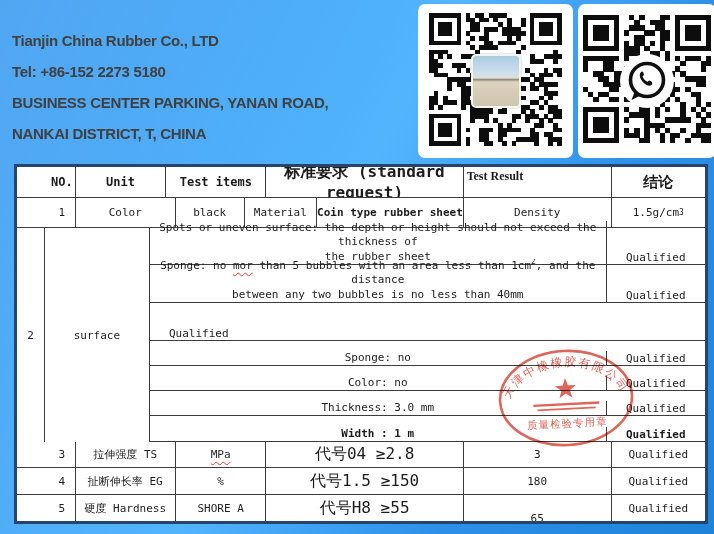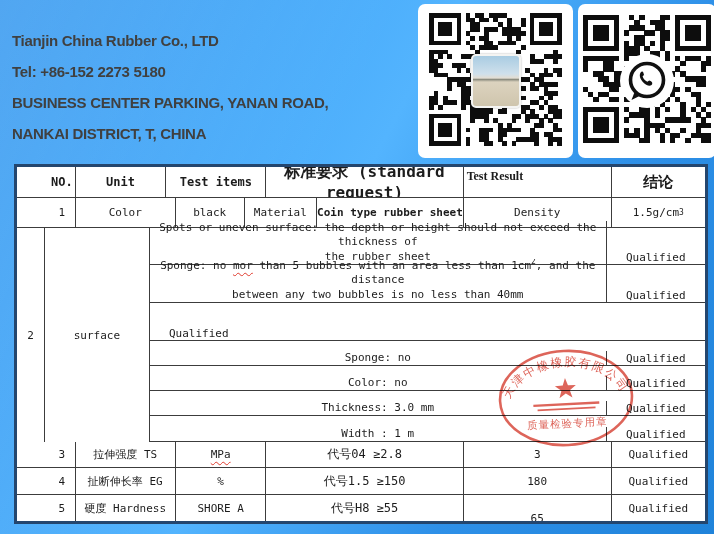--- a/index.html
+++ b/index.html
@@ -41,28 +41,28 @@
   .r-head{height:31px;font-weight:bold;font-size:12px;}
   .r-head .c-std{font-size:16px;}
   .head-result{align-items:flex-start;justify-content:flex-start;text-align:right;padding:2px 3px;font-family:Liberation Serif, serif;}
   .r1{height:30px;}
   .c-r1a{width:72px;}
   .c-r1b{width:76px;}
   .c-r1c{width:154px;font-weight:bold;}
   .surface-wrap{display:flex;box-sizing:border-box;}
   .sub-col{display:flex;flex-direction:column;width:556px;}
   .sub-row{display:flex;border-bottom:1px solid #3c3c3c;box-sizing:border-box;align-items:flex-end;}
-  .sub-row:last-child{border-bottom:1px solid #3c3c3c;}
+  .sub-row:last-child{border-bottom:1px solid #3c3c3c;font-weight:bold;}
   .c-desc{width:457px;flex-direction:column;line-height:14.5px;}
   .h37{height:37px;} .h38{height:38px;} .h25{height:25px;} .h26{height:26px;}
   .r3{height:26px;} .r4{height:27px;} .r5{height:26px;border-bottom:none;}
   .r5 .c-res{align-items:flex-start;padding-top:17px;}
   .squiggle{text-decoration:underline;text-decoration-style:wavy;text-decoration-color:#e03b2e;text-decoration-thickness:1px;text-underline-offset:2.5px;}
   sup{font-size:8px;line-height:0;}
-  .std-cjk{font-size:12px;}
+  .std-cjk{font-size:16px;}
   
   .stamp{position:absolute;left:496px;top:348px;width:140px;height:101px;mix-blend-mode:multiply;opacity:.88;pointer-events:none;}
 </style>
 </head>
 <body>
 
 <div class="sheen"></div>
 
 <div class="company">
   <div>Tianjin China Rubber Co., LTD</div>

